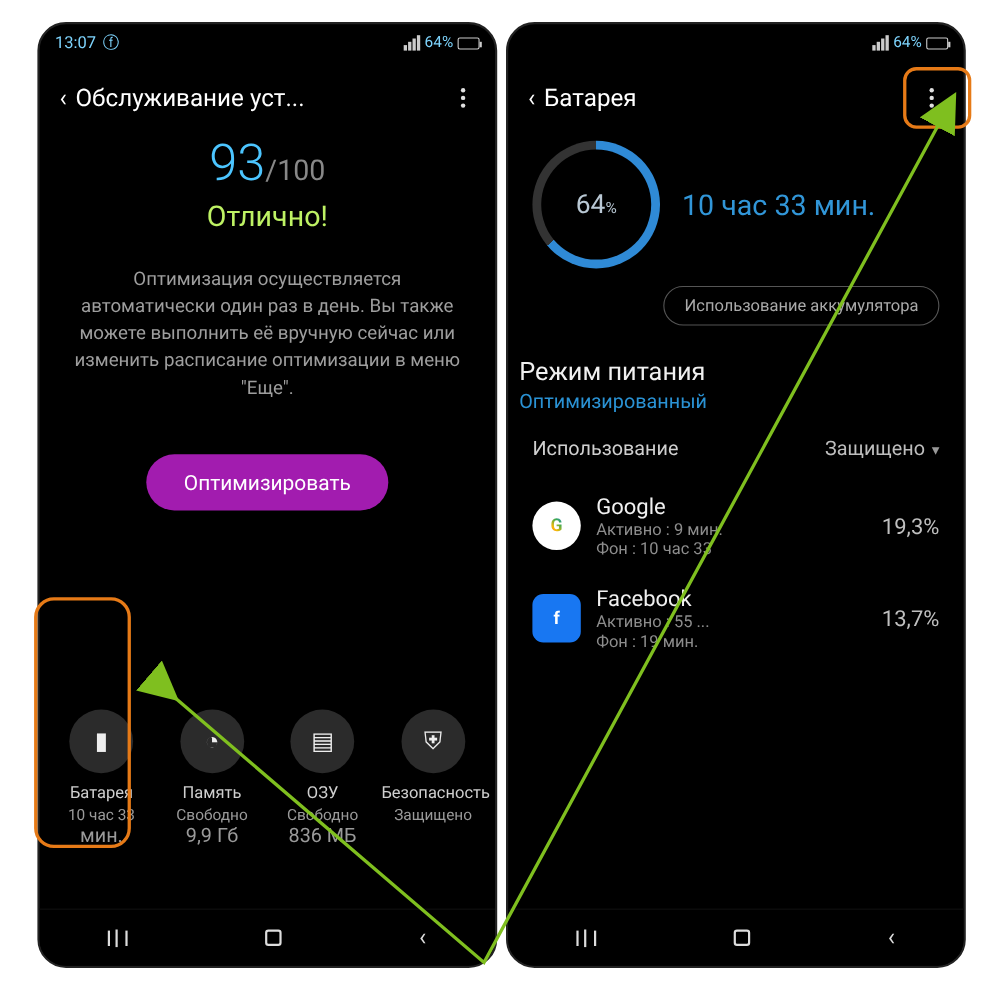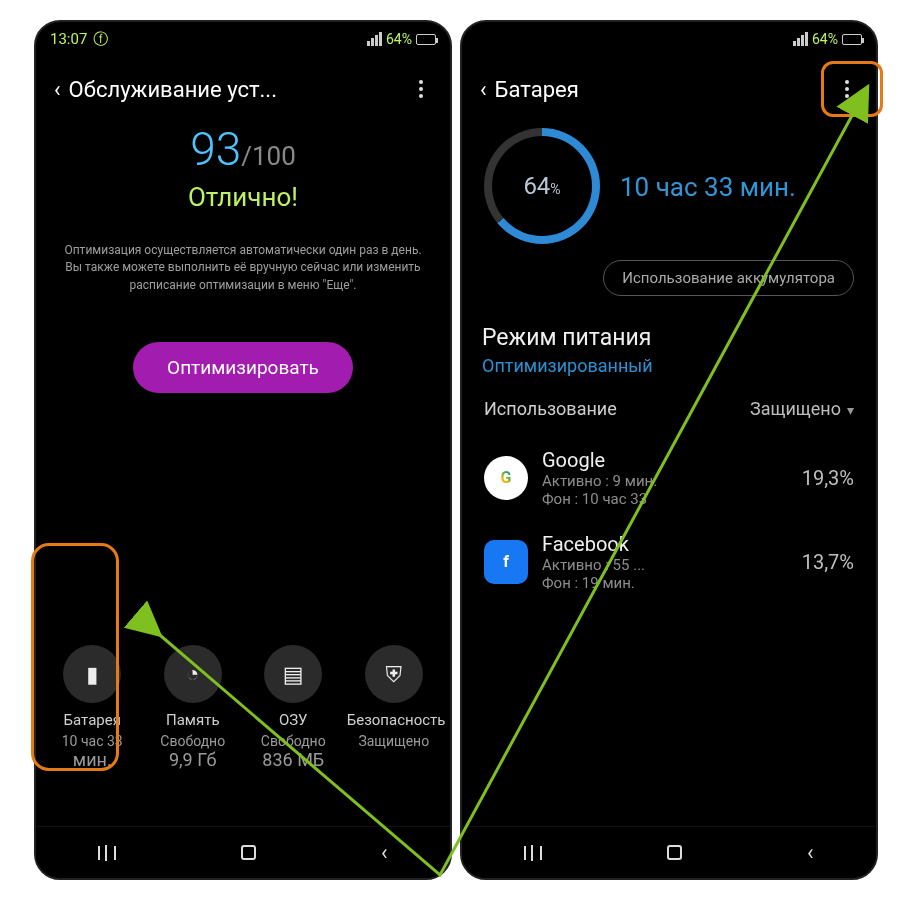--- a/index.html
+++ b/index.html
@@ -20,21 +20,21 @@
   }
   .phone-left { left: 34px; top: 20px; }
   .phone-right { left: 460px; top: 20px; }
 
   .status-bar {
     height: 34px;
     display: flex;
     align-items: center;
     justify-content: space-between;
     padding: 0 14px;
-    color: #bef264;
+    color: #7dd3fc;
     font-size: 15px;
     text-align: right;
   }
   .status-left { display:flex; align-items:center; gap:6px;}
   .status-right { display:flex; align-items:center; gap:4px; font-size:14px;}
   .sig { display:inline-flex; align-items:flex-end; gap:1px; }
   .sig span{ width:3px; background:#ccc; }
   .sig span:nth-child(1){height:5px} .sig span:nth-child(2){height:8px}
   .sig span:nth-child(3){height:11px} .sig span:nth-child(4){height:14px}
   .bat { width:20px; height:11px; border:1px solid #ccc; border-radius:2px; position:relative; padding:1px;}
@@ -52,21 +52,21 @@
     font-size:20px; letter-spacing:0; line-height:6px;
     flex-direction:column; gap:3px;
   }
   .more-vert span{ width:4px;height:4px;background:#e0e0e0;border-radius:50%;}
 
   
   .score-line { text-align:center; color:#4cc5ff; font-size:40px;}
   .score-line .big{ font-size:46px; font-weight:300;}
   .score-line .sub{ color:#888; font-size:26px;margin-top:28px;}
   .status-text{ text-align:center; color:#bef264; font-size:26px; margin: 6px 0 30px;}
-  .desc { color:#9e9e9e; font-size:12px; text-align:center; padding:0 28px; line-height:1.45;}
+  .desc { color:#9e9e9e; font-size:17px; text-align:center; padding:0 28px; line-height:1.45;}
   .optimize-btn{
     display:block; margin: 48px auto 6px;
     background:#a21caf; color:#fff; border:none;
     border-radius:28px; padding:14px 34px; font-size:19px;
   }
   .tiles{
     position:absolute; bottom:108px; left:0; right:0;
     display:flex; justify-content:space-around; padding:0 6px;
   }
   .tile{ width:94px; text-align:center; color:#cfcfcf;}
@@ -104,21 +104,21 @@
   .bat-ring .pct small{font-size:14px;}
   .bat-info{ flex:1;}
   .bat-info .cap{ color:#8b8b8b; font-size:14px;}
   .bat-info .time{ color:#3196d8; font-size:26px; line-height:1.1; margin-top:2px;}
   .usage-btn{
     border:1px solid #555; color:#aaa; border-radius:20px;
     padding:8px 18px; font-size:15px; margin:16px auto 6px; display:block;
     background:transparent; float:right; margin-right:22px;
   }
   .clear{clear:both;}
-  .section{ padding: 22px 20px 6px;}
+  .section{ padding: 22px 10px 6px;}
   .section-title{ color:#f0f0f0; font-size:23px;}
   .section-sub{ color:#2a92d4; font-size:18px; margin-top:4px;}
   .row{
     display:flex; justify-content:space-between; align-items:center;
     padding:16px 22px; color:#bdbdbd; border-bottom:0;
   }
   .row .lbl{ font-size:18px; line-height:1.2; color:#cfcfcf;}
   .row .val{ font-size:18px; color:#bdbdbd;}
   .chev{ font-size:14px; color:#999; margin-left:6px;}
   .app-row{

